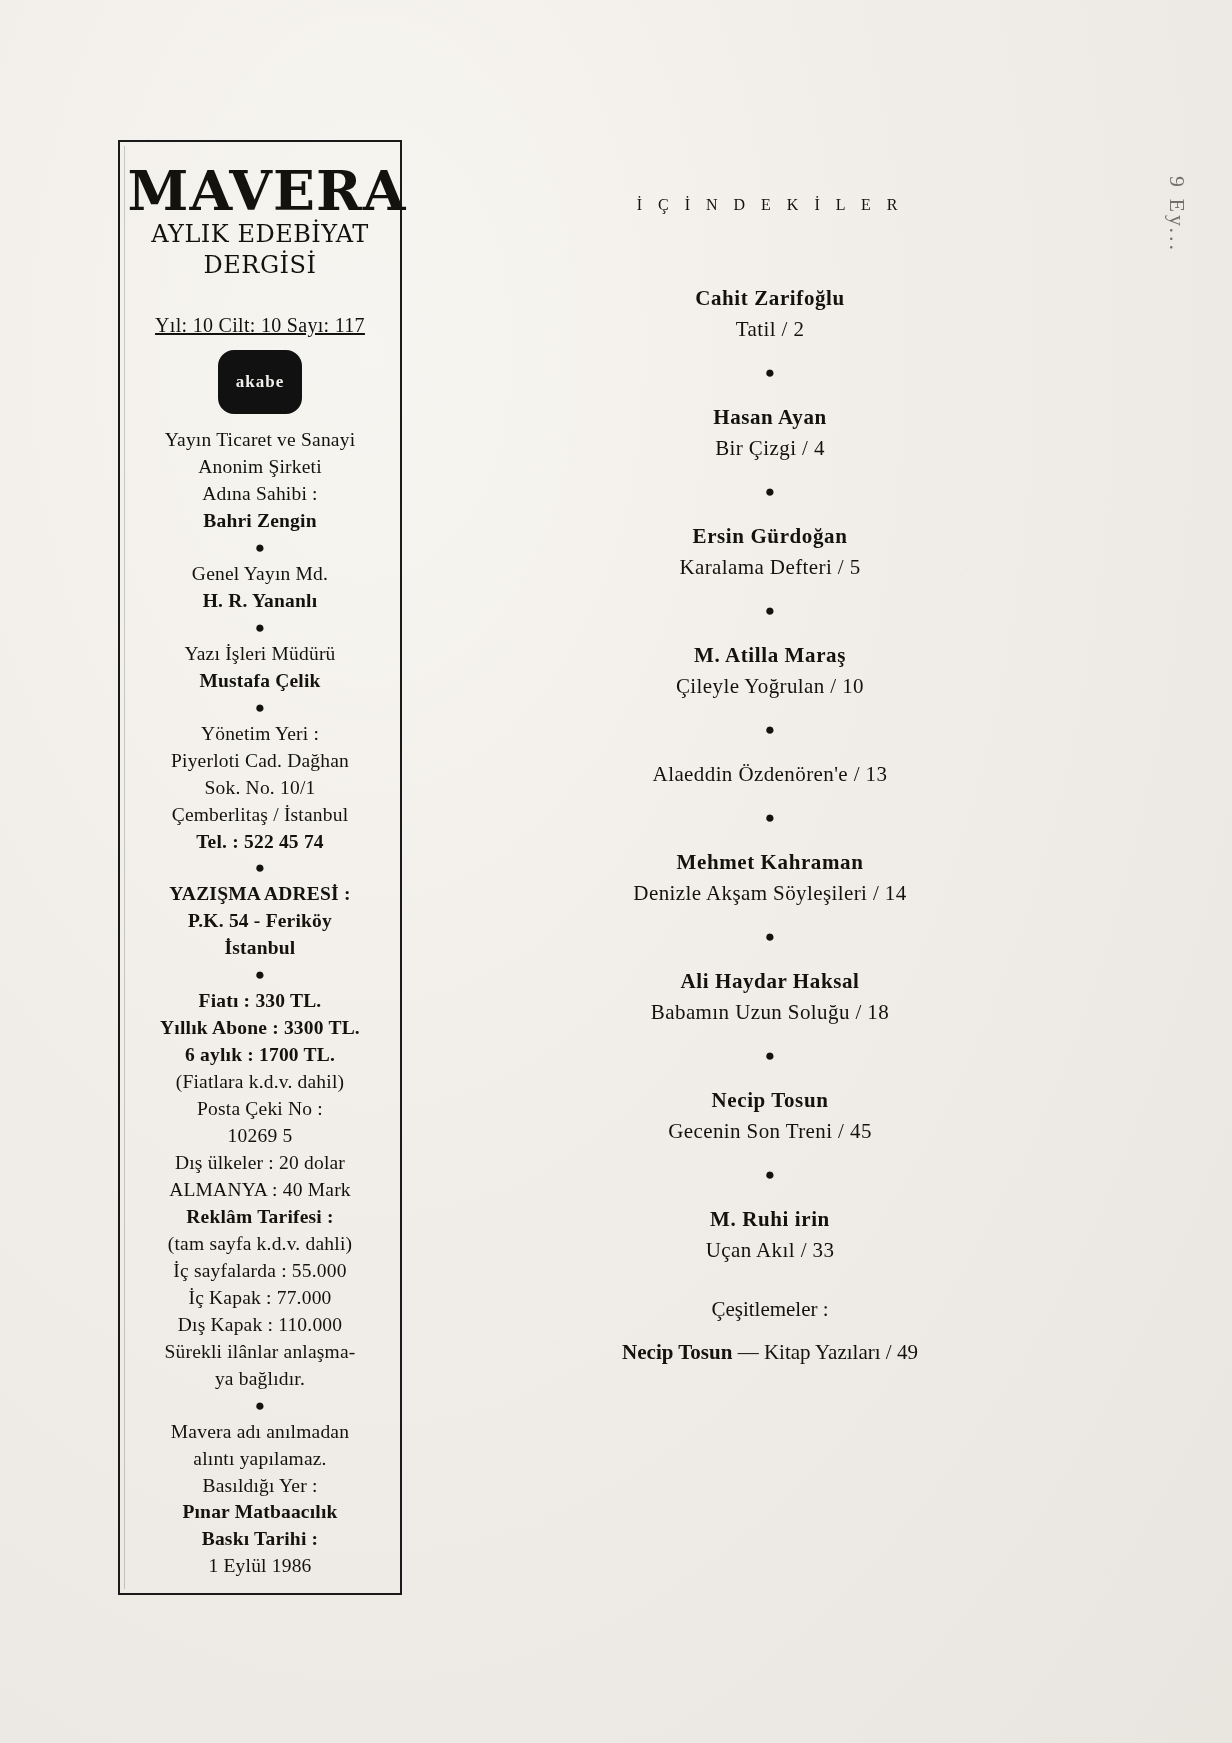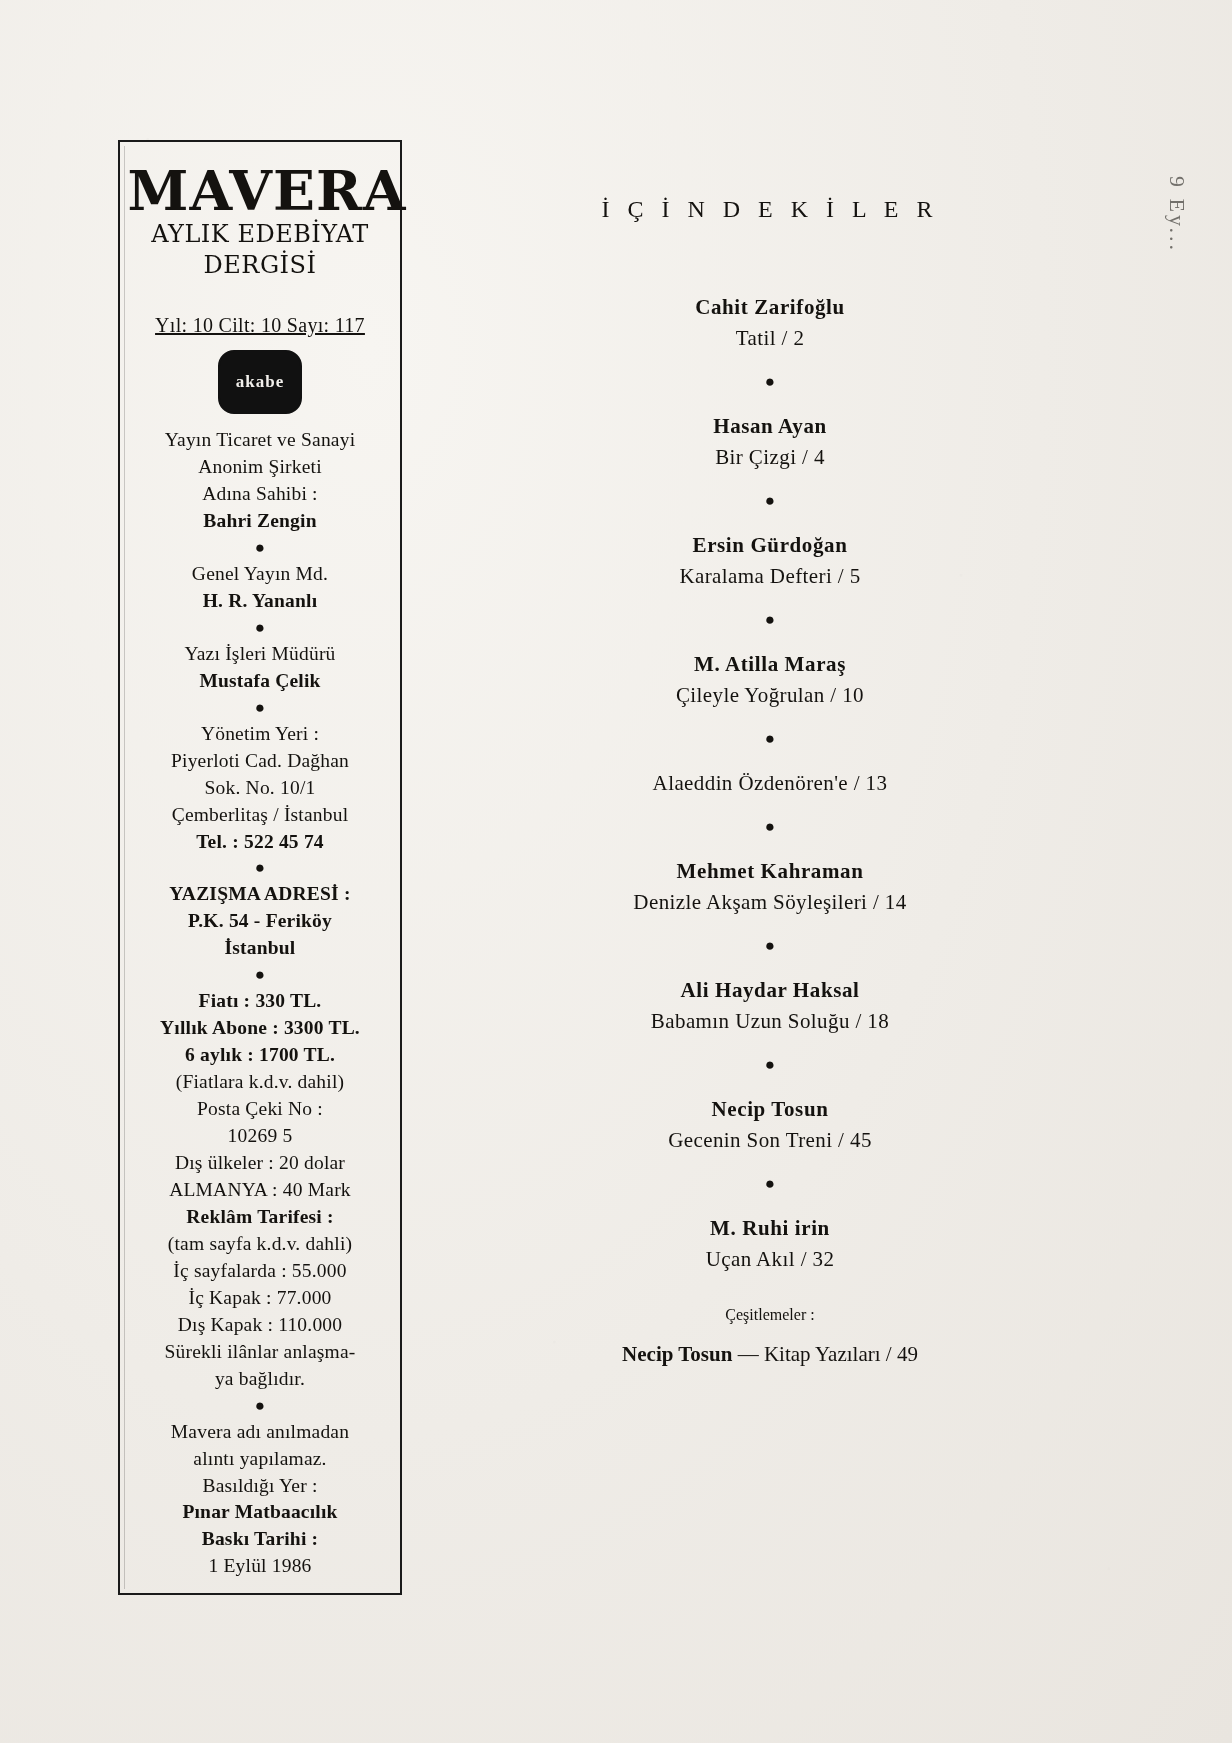--- a/index.html
+++ b/index.html
@@ -103,21 +103,21 @@
 
   
   .contents {
     position: absolute;
     left: 470px;
     top: 196px;
     width: 600px;
     text-align: center;
   }
   .contents-title {
-    font-size: 24px;
+    font-size: 16px;
     letter-spacing: 6px;
     font-weight: 400;
     margin-bottom: 72px;
   }
   .entry { margin: 0; }
   .entry .author {
     font-weight: 700;
     font-size: 21px;
     letter-spacing: .6px;
     margin-bottom: 6px;
@@ -126,21 +126,21 @@
     font-size: 21px;
     letter-spacing: .4px;
   }
   .sep {
     margin: 22px 0 24px 0;
     font-size: 17px;
     line-height: 1;
   }
   .sep::before { content: "\25CF"; }
   .misc-head {
-    font-size: 16px;
+    font-size: 21px;
     margin: 34px 0 18px 0;
   }
   .misc-line {
     font-size: 21px;
   }
   .misc-line .nm { font-weight: 700; }
 
   
   .side-note {
     position: absolute;
@@ -271,21 +271,21 @@
     <div class="sep"></div>
 
     <div class="entry">
       <div class="author">Necip Tosun</div>
       <div class="title">Gecenin Son Treni / 45</div>
     </div>
     <div class="sep"></div>
 
     <div class="entry">
       <div class="author">M. Ruhi irin</div>
-      <div class="title">Uçan Akıl / 32</div>
+      <div class="title">Uçan Akıl / 33</div>
     </div>
 
     <div class="misc-head">Çeşitlemeler :</div>
     <div class="misc-line">
       <span class="nm">Necip Tosun</span>
       <span>—</span>
       <span>Kitap Yazıları / 49</span>
     </div>
   </div>
 

